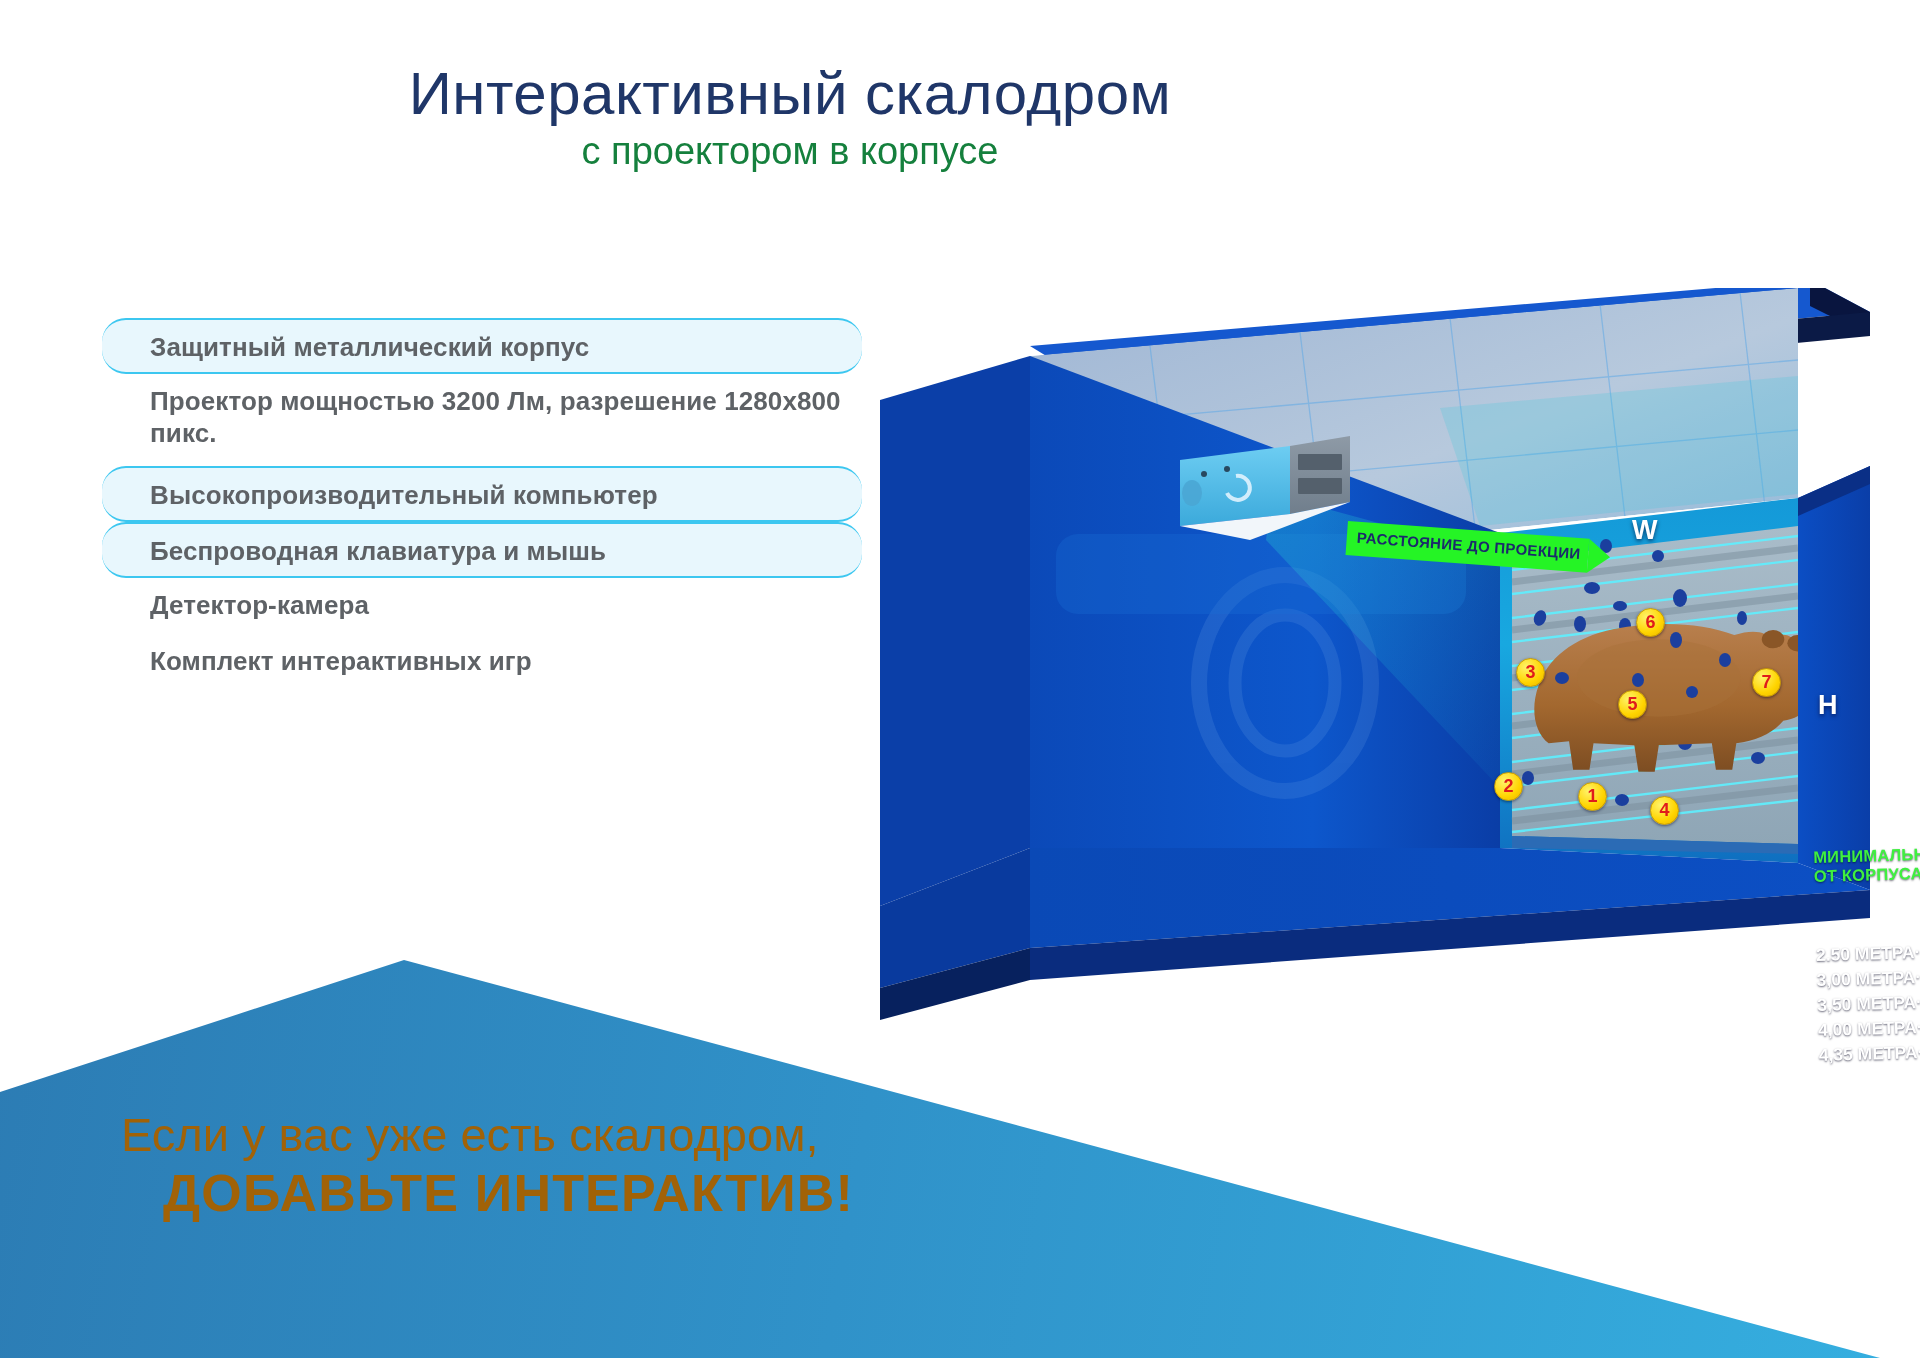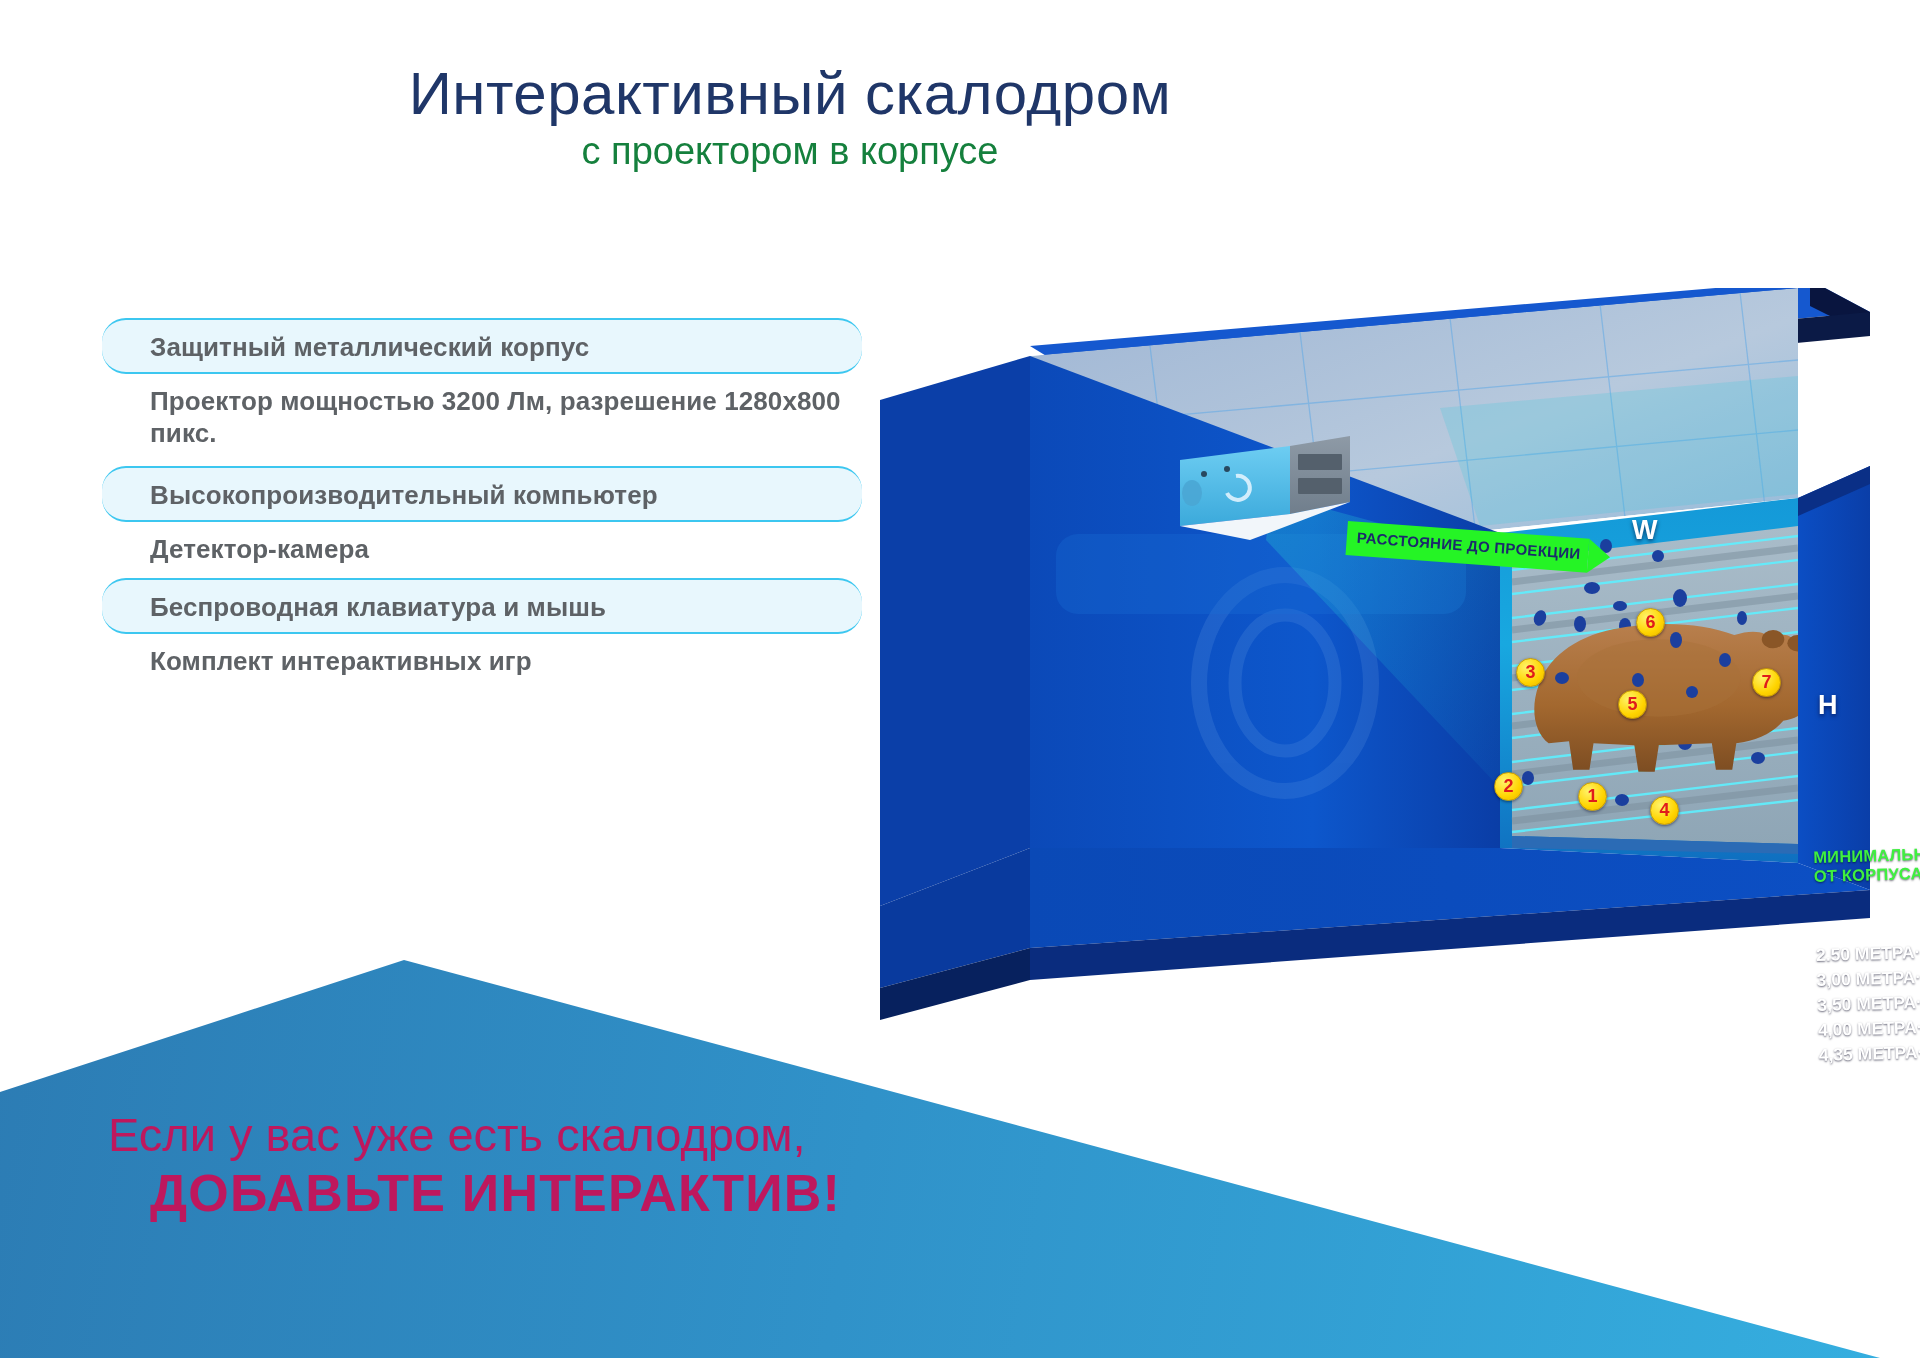--- a/index.html
+++ b/index.html
@@ -91,39 +91,39 @@
     color:#e01b1b;font-weight:bold;font-size:18px;line-height:26px;text-align:center;
     box-shadow:0 1px 3px rgba(0,0,40,.5);
   }
 
   
   #banner{
     position:absolute;left:0;top:960px;width:1920px;height:398px;
     clip-path:polygon(0 132px, 404px 0, 1880px 398px, 0 398px);
     background:linear-gradient(100deg,#2c7cb4 0%,#3092c9 45%,#35afe0 100%);
   }
-  #banner-text{position:absolute;left:108px;top:1108px;width:1200px;color:#be185d;}
+  #banner-text{position:absolute;left:121px;top:1108px;width:1200px;color:#a16207;}
   .b1{font-size:47px;font-weight:400;line-height:1.15;}
   .b2{font-size:52px;font-weight:bold;line-height:1.2;margin-left:42px;letter-spacing:1.2px;}
   .b3{font-size:47px;font-weight:400;line-height:1.18;}
 </style>
 </head>
 <body>
 
 <div id="header">
   <div id="title">Интерактивный скалодром</div>
   <div id="subtitle">с проектором в корпусе</div>
 </div>
 
 <div id="features">
   <div class="feat alt h1"><span>Защитный металлический корпус</span></div>
   <div class="feat plain h2"><span>Проектор мощностью 3200 Лм, разрешение 1280x800 пикс.</span></div>
   <div class="feat alt h1"><span>Высокопроизводительный компьютер</span></div>
+  <div class="feat alt h1"><span>Беспроводная клавиатура и мышь</span></div>
   <div class="feat plain h1"><span>Детектор-камера</span></div>
-  <div class="feat alt h1"><span>Беспроводная клавиатура и мышь</span></div>
   <div class="feat plain h1"><span>Комплект интерактивных игр</span></div>
 </div>
 
 <div id="scene">
 <svg viewBox="0 0 990 740" xmlns="http://www.w3.org/2000/svg">
   <defs>
     <linearGradient id="gCeil" x1="0" y1="0" x2="1" y2="1">
       <stop offset="0%" stop-color="#9fb6d4"></stop>
           <stop offset="55%" stop-color="#b7c9dd"></stop>
       <stop offset="100%" stop-color="#8fb8d8"></stop>

